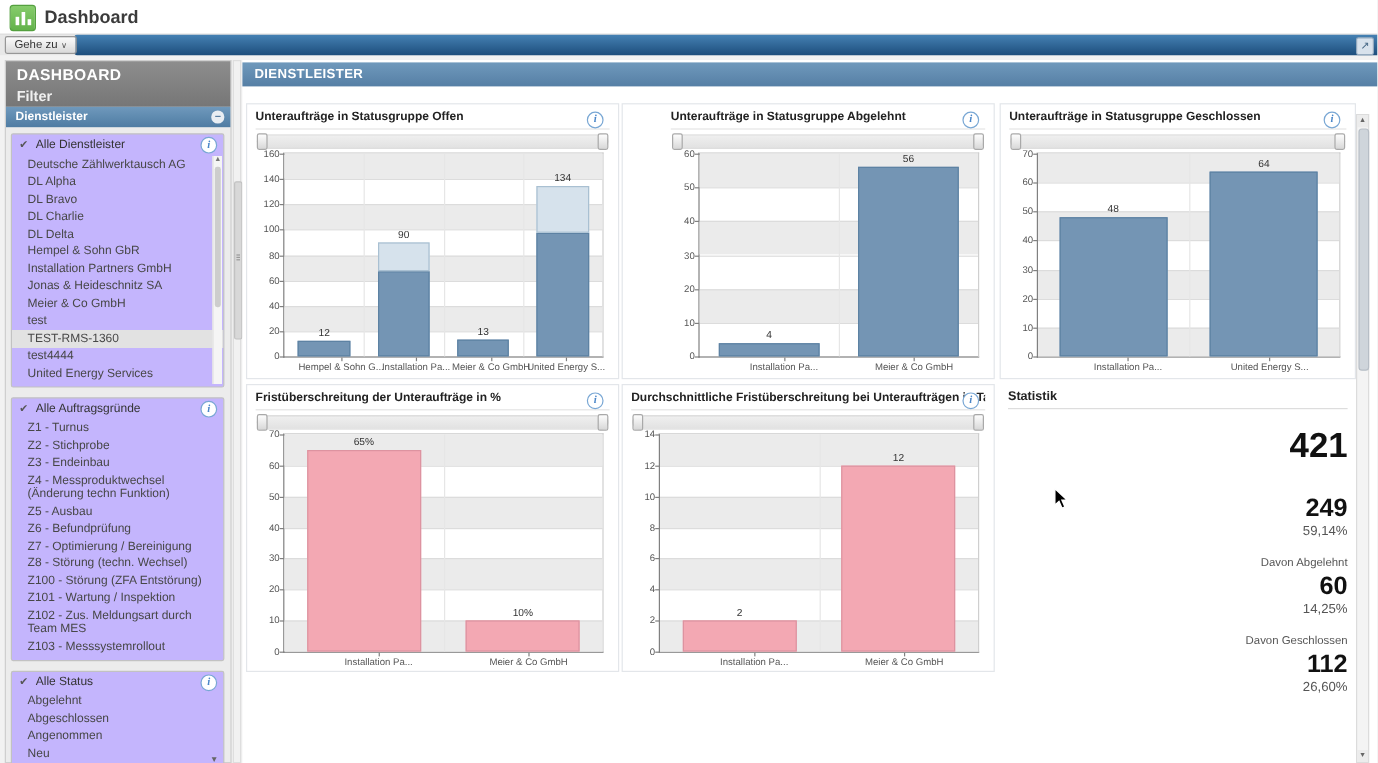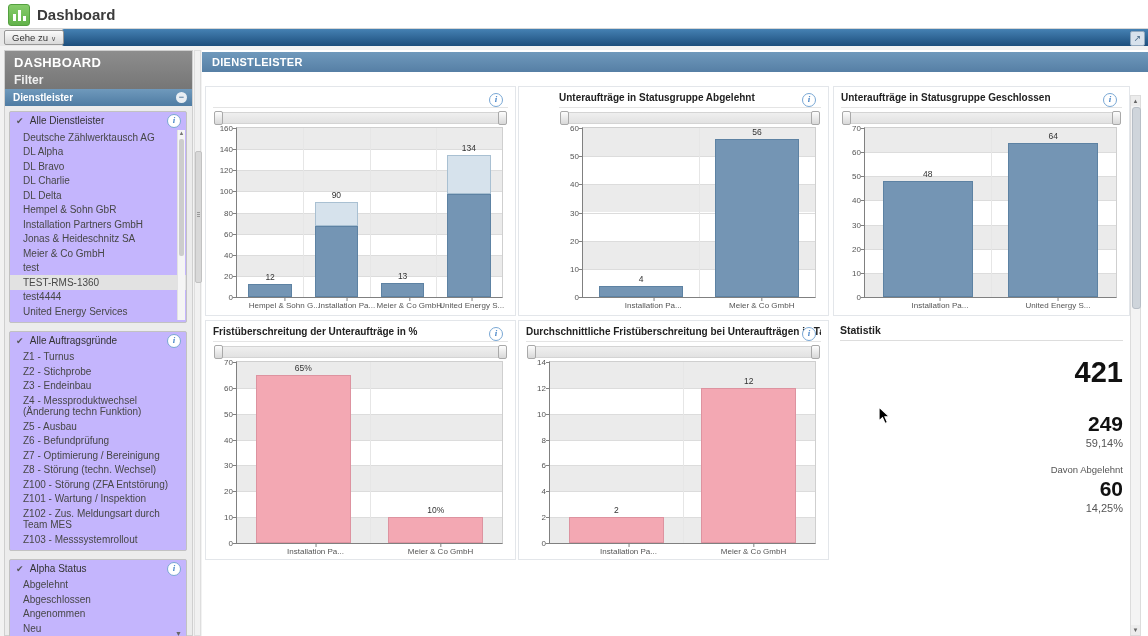--- a/index.html
+++ b/index.html
@@ -160,21 +160,21 @@
           <div class="sb-item">Z100 - Störung (ZFA Entstörung)</div>
           <div class="sb-item">Z101 - Wartung / Inspektion</div>
           <div class="sb-item">Z102 - Zus. Meldungsart durch Team MES</div>
           <div class="sb-item">Z103 - Messsystemrollout</div>
         </div>
     </div>
 
     <div class="sb-group">
       <div class="sb-all-row">
         <span class="check-icon">✔</span>
-        <span>Alpha Status</span>
+        <span>Alle Status</span>
         <span class="info-icon">i</span>
       </div>
       <div class="sb-items">
           <div class="sb-item">Abgelehnt</div>
           <div class="sb-item">Abgeschlossen</div>
           <div class="sb-item">Angenommen</div>
           <div class="sb-item">Neu</div>
         </div>
       <div class="status-caret">▼</div>
     </div>
@@ -184,20 +184,21 @@
     <div class="thumb">
         <div class="grip"></div>
       </div>
   </div>
 
   <div class="main">
     <div class="main-header">DIENSTLEISTER</div>
 
     <div class="tile row1" style="left:3px;top:36px;width:311px;height:230px;">
       <div class="ct-titlebar">
+          <div class="ct-title">Unteraufträge in Statusgruppe Offen</div>
         <span class="info-icon">i</span>
         </div>
       <div class="slider">
           <div class="handle left"></div>
           <div class="handle right"></div>
         </div>
       <div class="plotwrap">
           <div class="plot">
             <div class="stripe" style="top: 0%; height: 12.5%;"></div>
             <div class="gridline" style="top: 12.5%;"></div>
@@ -455,20 +456,25 @@
       </div>
       <div class="stat-block">
         <div class="stat-value">249</div>
         <div class="stat-pct">59,14%</div>
       </div>
       <div class="stat-block">
         <div class="stat-label">Davon Abgelehnt</div>
         <div class="stat-value">60</div>
         <div class="stat-pct">14,25%</div>
       </div>
+      <div class="stat-block">
+        <div class="stat-label">Davon Geschlossen</div>
+        <div class="stat-value">112</div>
+        <div class="stat-pct">26,60%</div>
+      </div>
     </div>
 
     <div class="main-scroll">
       <div class="btn up">▲</div>
       <div class="thumb"></div>
       <div class="btn down">▼</div>
     </div>
 
     <svg class="cursor" style="left:676px;top:356px;" width="13" height="19" viewBox="0 0 13 19">
       <polygon points="1,1 1,15 4.5,11.8 7,17.5 9.5,16.4 7,10.8 11.5,10.8" fill="#000" stroke="#fff" stroke-width="1.2"></polygon>

